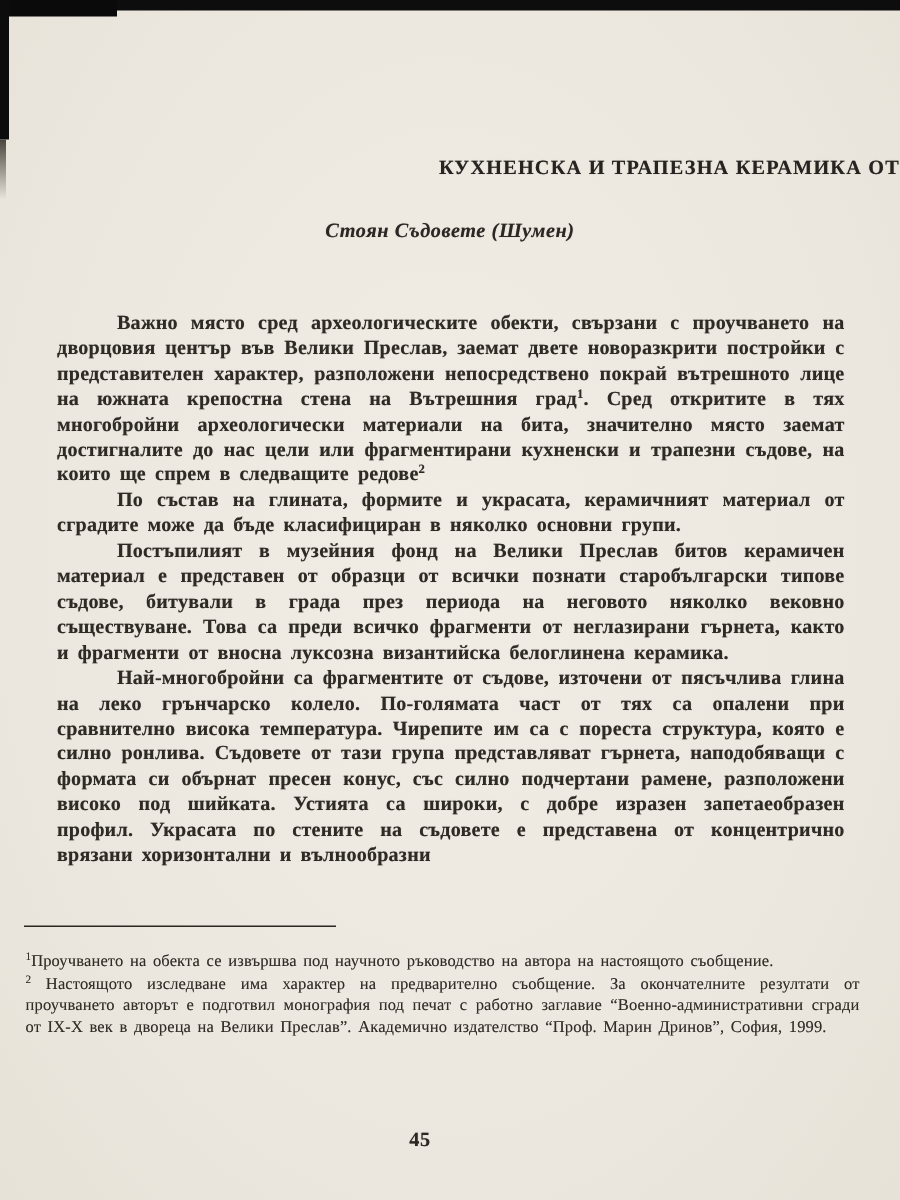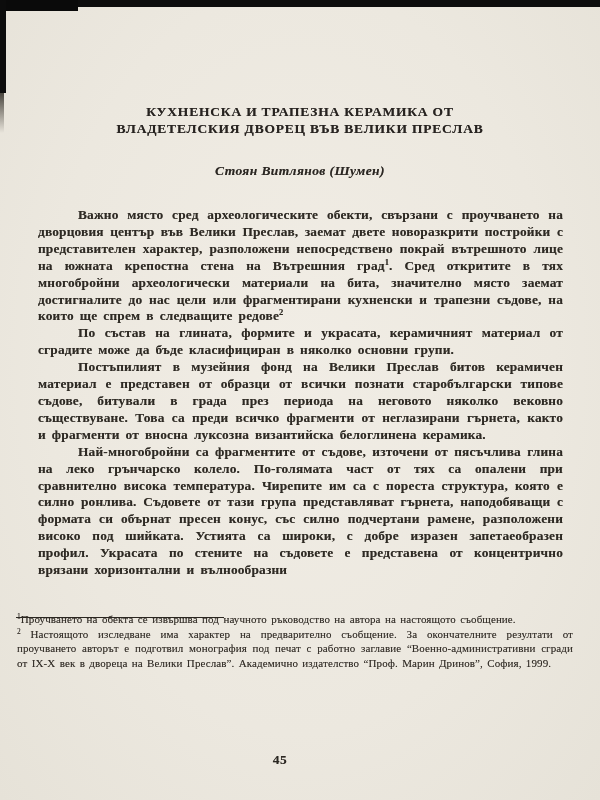--- a/index.html
+++ b/index.html
@@ -39,21 +39,21 @@
   .scan-left-fade {
     position: absolute;
     top: 93px; left: 0;
     width: 4px; height: 40px;
     background: linear-gradient(#4a463f, rgba(74,70,63,0));
   }
 
   .title-block {
     margin: 0;
     padding-top: 103px;
-    text-align: center;
+    text-align: right;
   }
   .title-line {
     font-weight: bold;
     font-size: 13.5px;
     line-height: 17px;
     letter-spacing: 0.8px;
     color: #272320;
     text-shadow: 0 0 0.5px rgba(39,35,32,0.55);
   }
   .author {
@@ -94,21 +94,21 @@
   .footnote-rule {
     position: absolute;
     top: 617px;
     left: 16px;
     width: 208px;
     height: 0;
     border-top: 1.6px solid #2a2620;
   }
   .footnotes {
     position: absolute;
-    top: 612px;
+    top: 634px;
     left: 17px;
     width: 556px;
   }
   .footnote {
     margin: 0;
     font-size: 11px;
     line-height: 14.6px;
     letter-spacing: 0.1px;
     word-spacing: 1.5px;
     text-align: justify;
@@ -135,24 +135,23 @@
 
 <div class="page">
 
   <div class="scan-top-bar"></div>
   <div class="scan-corner-block"></div>
   <div class="scan-left-strip"></div>
   <div class="scan-left-fade"></div>
 
   <div class="title-block">
     <div class="title-line">КУХНЕНСКА И ТРАПЕЗНА КЕРАМИКА ОТ</div>
-    <div class="title-line">ВЛАДЕТЕЛСКИЯ ДВОРЕЦ ВЪВ ВЕЛИКИ ПРЕСЛАВ</div>
   </div>
 
-  <div class="author">Стоян Витлянов (Шумен)</div>
+  <div class="author">Стоян Съдовете (Шумен)</div>
 
   <div class="body-text">
     <p class="para indent"><span>Важно място сред археологическите обекти, свързани с проучването на дворцовия център във Велики Преслав, заемат двете новоразкрити постройки с представителен характер, разположени непосредствено покрай вътрешното лице на южната крепостна стена на Вътрешния град</span><sup>1</sup><span>. Сред откритите в тях многобройни археологически материали на бита, значително място заемат достигналите до нас цели или фрагментирани кухненски и трапезни съдове, на които ще спрем в следващите редове</span><sup>2</sup></p>
     <p class="para indent">По състав на глината, формите и украсата, керамичният материал от сградите може да бъде класифициран в няколко основни групи.</p>
     <p class="para indent">Постъпилият в музейния фонд на Велики Преслав битов керамичен материал е представен от образци от всички познати старобългарски типове съдове, битували в града през периода на неговото няколко вековно съществуване. Това са преди всичко фрагменти от неглазирани гърнета, както и фрагменти от вносна луксозна византийска белоглинена керамика.</p>
     <p class="para indent">Най-многобройни са фрагментите от съдове, източени от пясъчлива глина на леко грънчарско колело. По-голямата част от тях са опалени при сравнително висока температура. Чирепите им са с пореста структура, която е силно ронлива. Съдовете от тази група представляват гърнета, наподобяващи с формата си обърнат пресен конус, със силно подчертани рамене, разположени високо под шийката. Устията са широки, с добре изразен запетаеобразен профил. Украсата по стените на съдовете е представена от концентрично врязани хоризонтални и вълнообразни</p>
   </div>
 
   <div class="footnote-rule"></div>
 

